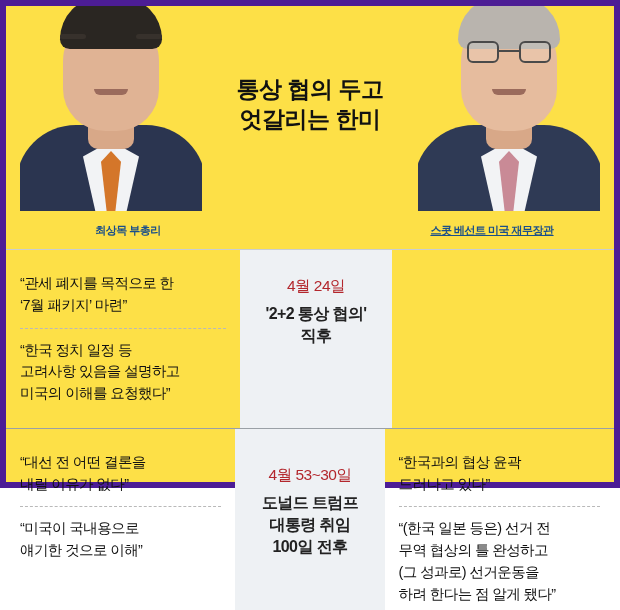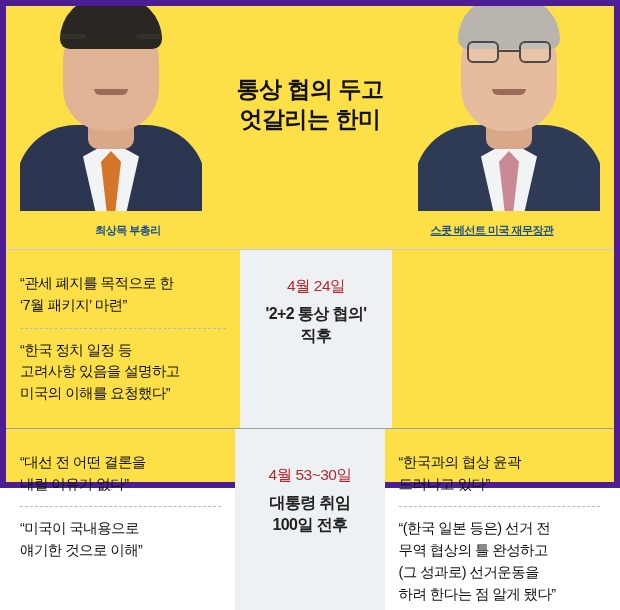--- a/index.html
+++ b/index.html
@@ -309,20 +309,21 @@
     <div class="divider-h"></div>
 
     <div class="row">
       <div class="col side">
         <div class="quote">“대선 전 어떤 결론을<br>내릴 이유가 없다”</div>
         <div class="quote">“미국이 국내용으로<br>얘기한 것으로 이해”</div>
       </div>
       <div class="col center tall">
         <div class="center-date">4월 53~30일</div>
         <div class="center-sub">
+          <div>도널드 트럼프</div>
           <div>대통령 취임</div>
           <div>100일 전후</div>
         </div>
       </div>
       <div class="col side">
         <div class="quote">“한국과의 협상 윤곽<br>드러나고 있다”</div>
         <div class="quote">“(한국 일본 등은) 선거 전<br>무역 협상의 틀 완성하고<br>(그 성과로) 선거운동을<br>하려 한다는 점 알게 됐다”</div>
       </div>
     </div>
 

